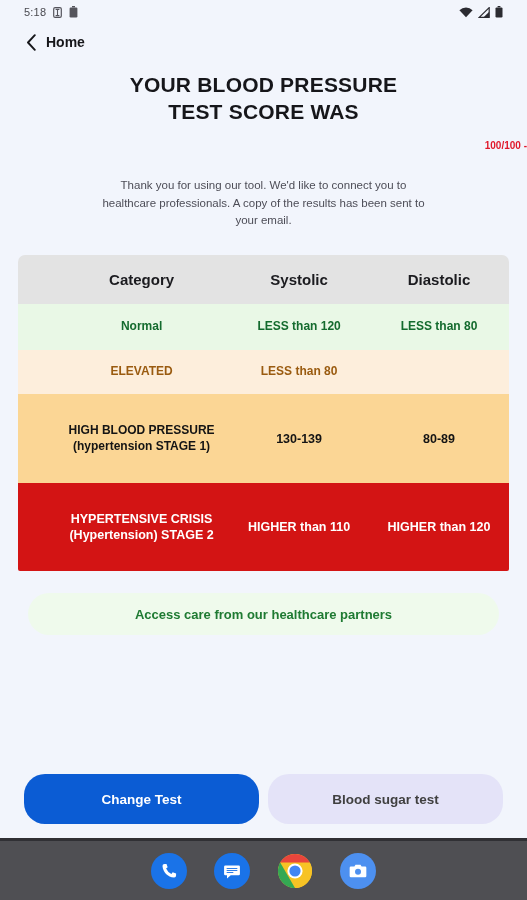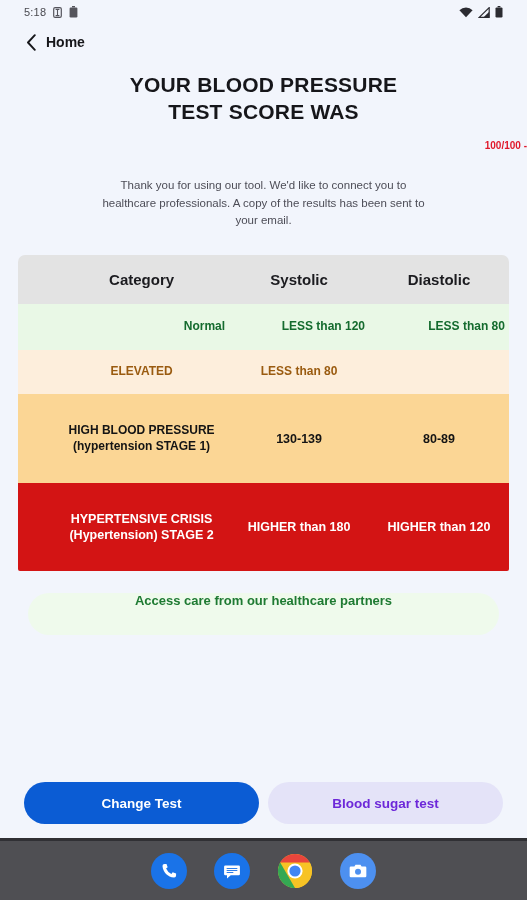--- a/index.html
+++ b/index.html
@@ -88,21 +88,21 @@
     line-height: 1.3;
   }
   .c1 { width: 43%; padding-left: 40px; }
   .c2 { width: 28.5%; }
   .c3 { width: 28.5%; }
 
   .row-head { background: #e3e3e3; height: 49px; }
   .row-head .cell { font-size: 15px; font-weight: 600; color: #1b1b1f; }
 
   .row-normal { background: #e9f8e6; height: 46px; }
-  .row-normal .cell { font-size: 12px; font-weight: 600; color: #146b2e; text-align: right; }
+  .row-normal .cell { font-size: 12px; font-weight: 600; color: #146b2e; }
 
   .row-elevated { background: #fdeedc; height: 44px; align-items: center; }
   .row-elevated .cell { font-size: 12px; font-weight: 600; color: #9a5b10; }
 
   .row-stage1 { background: #fbd695; height: 89px; }
   .row-stage1 .cell { font-size: 12px; font-weight: 700; color: #141414; }
   .row-stage1 .c2, .row-stage1 .c3 { font-weight: 600; font-size: 12.5px; }
 
   .row-stage2 { background: #fc6d6d; height: 86px; }
   .row-stage2 .cell { font-size: 12.5px; font-weight: 700; color: #ffffff; }
@@ -110,51 +110,52 @@
   .row-crisis { background: #d31414; height: 88px; }
   .row-crisis .cell { font-size: 12.5px; font-weight: 700; color: #ffffff; }
 
   
   .partners {
     margin: 22px 28px 0 28px;
     height: 42px;
     background: #effaec;
     border-radius: 21px;
     display: flex;
+    align-items: center;
     justify-content: center;
     cursor: pointer;
   }
   .partners-label {
     font-size: 13px;
     font-weight: 600;
     color: #1e7a32;
   }
 
   
   .actions {
     display: flex;
     gap: 9px;
     padding: 0 24px;
     margin-top: auto;
     margin-bottom: 14px;
   }
   .btn {
     flex: 1 1 0;
-    height: 42px;
+    height: 50px;
     border-radius: 21px;
     display: flex;
     align-items: center;
     justify-content: center;
     font-size: 13.5px;
     font-weight: 700;
     cursor: pointer;
     border: none;
   }
   .btn-primary { background: #0b5cd4; color: #ffffff; }
-  .btn-secondary { background: #e4e3f8; color: #6d28d9; font-weight: 600; }
+  .btn-secondary { background: #e4e3f8; color: #404040; font-weight: 600; }
 
   
   .dock {
     flex: 0 0 62px;
     background: #4f4f53;
     border-top: 3px solid #303034;
     display: flex;
     align-items: center;
     justify-content: center;
     gap: 27px;
@@ -245,21 +246,21 @@
 
       <div class="row row-stage1">
         <div class="cell c1">HIGH BLOOD PRESSURE (hypertension STAGE 1)</div>
         <div class="cell c2">130-139</div>
         <div class="cell c3">80-89</div>
       </div>
 
 
       <div class="row row-crisis">
         <div class="cell c1">HYPERTENSIVE CRISIS (Hypertension) STAGE 2</div>
-        <div class="cell c2">HIGHER than 180</div>
+        <div class="cell c2">HIGHER than 110</div>
         <div class="cell c3">HIGHER than 120</div>
       </div>
 
     </div>
 
     <div class="partners">
       <span class="partners-label">Access care from our healthcare partners</span>
     </div>
 
     <div class="actions">

